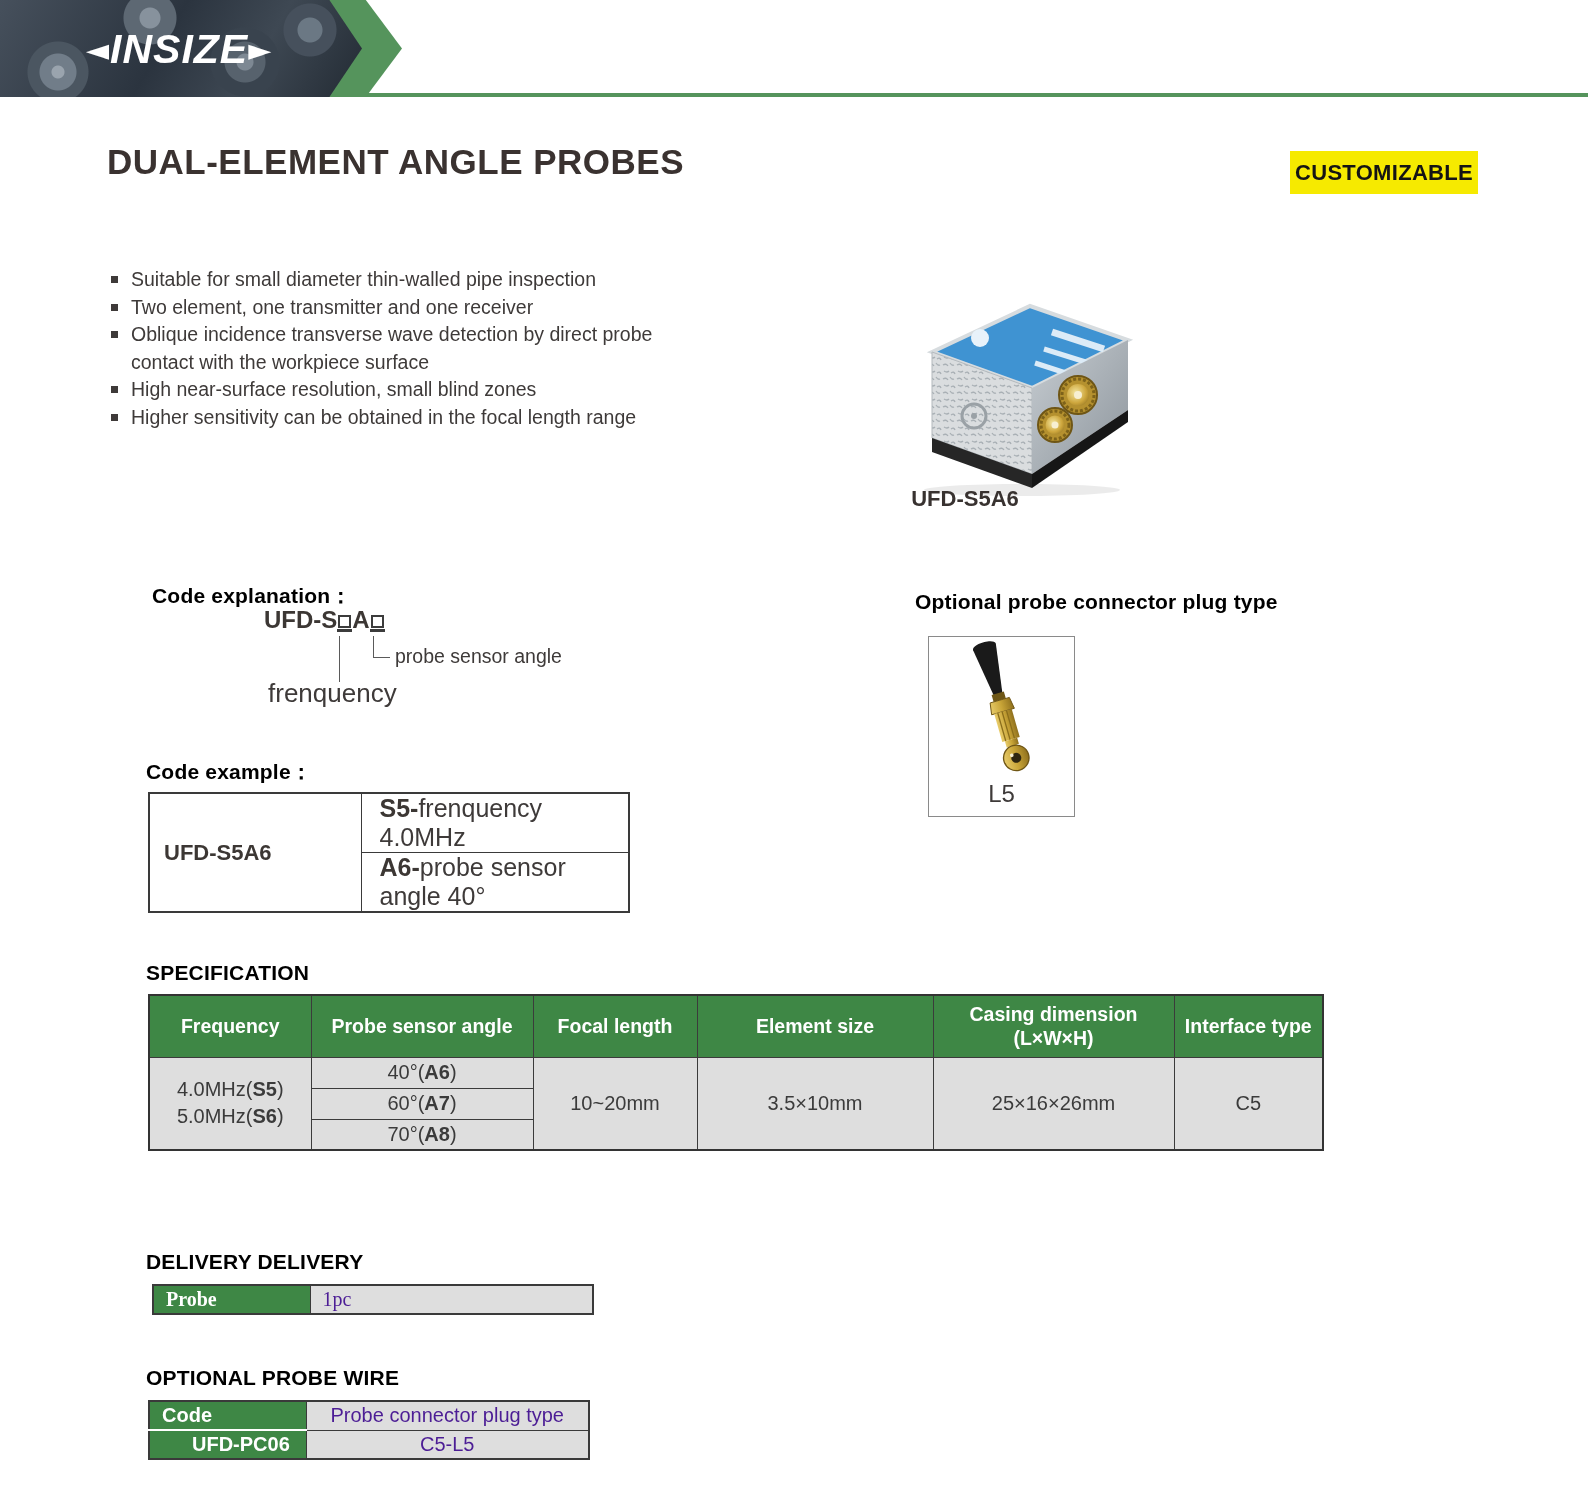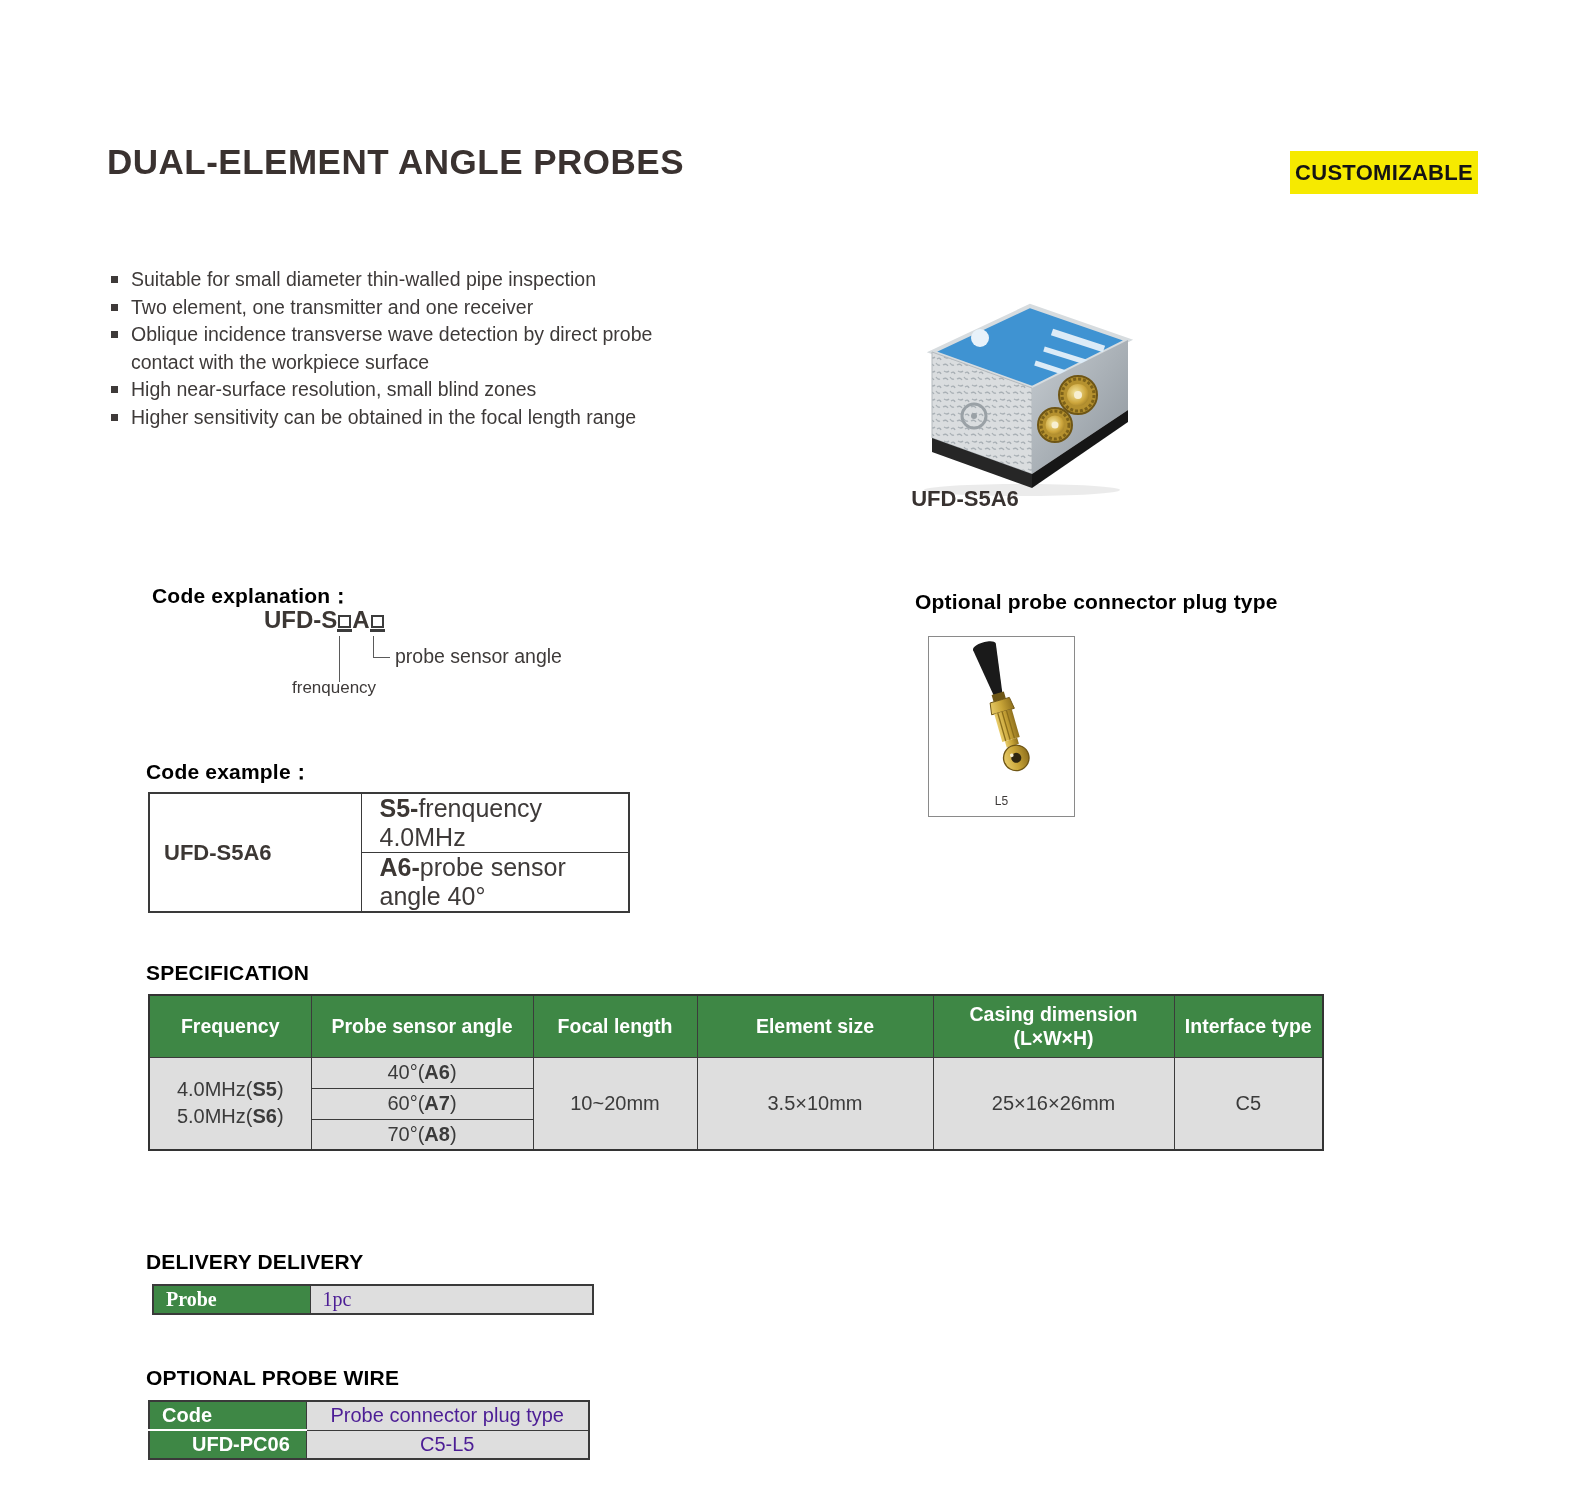--- a/index.html
+++ b/index.html
@@ -41,37 +41,37 @@
 
   
   #code-expl { position:absolute; left:152px; top:582px; width:500px; height:130px; }
   .sec-h { font-size:21px; font-weight:bold; color:#000000; letter-spacing:0.2px; }
   #code-pattern { position:absolute; left:112px; top:24px; font-size:24px; font-weight:bold; color:#3c3734; }
   .ph-wrap { display:inline-block; border-bottom:3px solid #3c3c3c; padding:0 1px 1px; line-height:0; }
   .ph-box { display:inline-block; width:13px; height:13px; border:2.2px solid #3c3c3c; }
   .expl-line-v { position:absolute; left:187px; top:54px; height:46px; border-left:1.8px solid #5a5a5a; }
   .expl-elbow { position:absolute; left:221px; top:54px; width:17px; height:22px;
     border-left:1.8px solid #5a5a5a; border-bottom:1.8px solid #5a5a5a; }
-  #freq-label { position:absolute; left:140px; top:96px; font-size:17px; color:#3e3a39; }
+  #freq-label { position:absolute; left:116px; top:96px; font-size:26px; color:#3e3a39; }
   #angle-label { position:absolute; left:243px; top:63px; font-size:19.5px; color:#3e3a39; }
 
   
   #code-example-heading { position:absolute; left:146px; top:758px; }
   #code-example-table { position:absolute; left:148px; top:792px; border-collapse:collapse; table-layout:fixed; }
   #code-example-table td { border:1.7px solid #3a3a3a; background:#fff; }
   #code-example-table { border:2.2px solid #3a3a3a; }
   .ce-code { width:212px; font-size:22px; font-weight:bold; color:#3c3734; padding-left:14px; }
   .ce-val { width:268px; height:31px; font-size:25px; color:#3e3a39; padding-left:18px; }
   .ce-val b { color:#3c3734; }
 
   
   #connector-heading { position:absolute; left:915px; top:590px; }
   #connector-box { position:absolute; left:928px; top:636px; width:147px; height:181px; border:1.6px solid #8a8a8a; }
   #connector-box svg { position:absolute; left:14px; top:0px; }
-  #connector-label { position:absolute; left:0; bottom:8px; width:100%; text-align:center; font-size:12px; color:#3e3a39;margin-top:23px; }
+  #connector-label { position:absolute; left:0; bottom:8px; width:100%; text-align:center; font-size:24px; color:#3e3a39;margin-top:23px; }
 
   
   #spec-heading { position:absolute; left:146px; top:961px; }
   #spec-table { position:absolute; left:148px; top:994px; border-collapse:collapse; table-layout:fixed; border:2.5px solid #333; }
   #spec-table th { background:#3e8745; color:#ffffff; font-size:19.5px; font-weight:bold; height:62px;
     border:1.7px solid #3b3b3b; text-align:center; line-height:24px; }
   #spec-table td { background:#dedede; color:#3b3b3b; font-size:20px; height:31px;
     border:1.7px solid #3b3b3b; text-align:center; line-height:27px; }
 
   
@@ -85,20 +85,26 @@
     border:1.7px solid #3a3a3a; }
   .gray-cell.left { padding-left:12px; text-align:left; }
   .gray-cell.center { text-align:center; }
   #wire-table tr + tr .green-cell { border-top:2px solid #ffffff;padding-left:42px; }
 </style>
 </head>
 <body>
 
 <div id="page">
 
+  <div id="header">
+    <div class="header-line"></div>
+    <div class="header-chevron"></div>
+    <div class="header-photo"></div>
+    <div class="brand-logo"><span class="arr">◄</span><span>INSIZE</span><span class="arr">►</span></div>
+  </div>
 
   <div id="page-title">DUAL-ELEMENT ANGLE PROBES</div>
   <div id="badge">CUSTOMIZABLE</div>
 
   <ul id="features">
     <li>Suitable for small diameter thin-walled pipe inspection</li>
     <li>Two element, one transmitter and one receiver</li>
     <li>Oblique incidence transverse wave detection by direct probe contact with the workpiece surface</li>
     <li>High near-surface resolution, small blind zones</li>
     <li>Higher sensitivity can be obtained in the focal length range</li>

